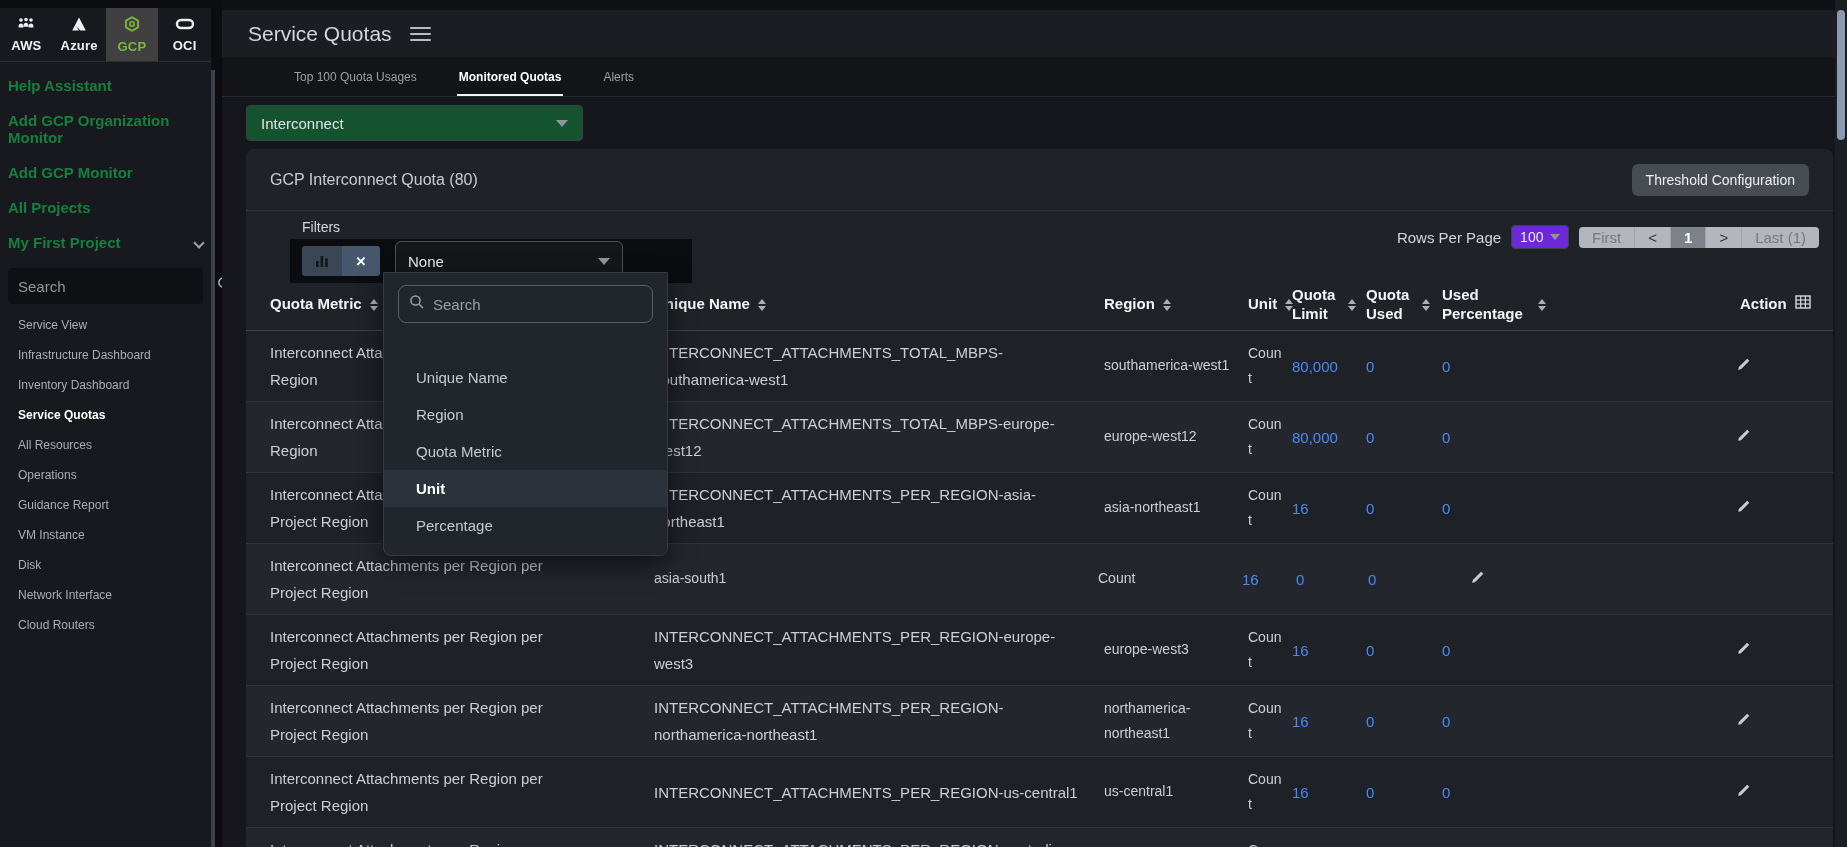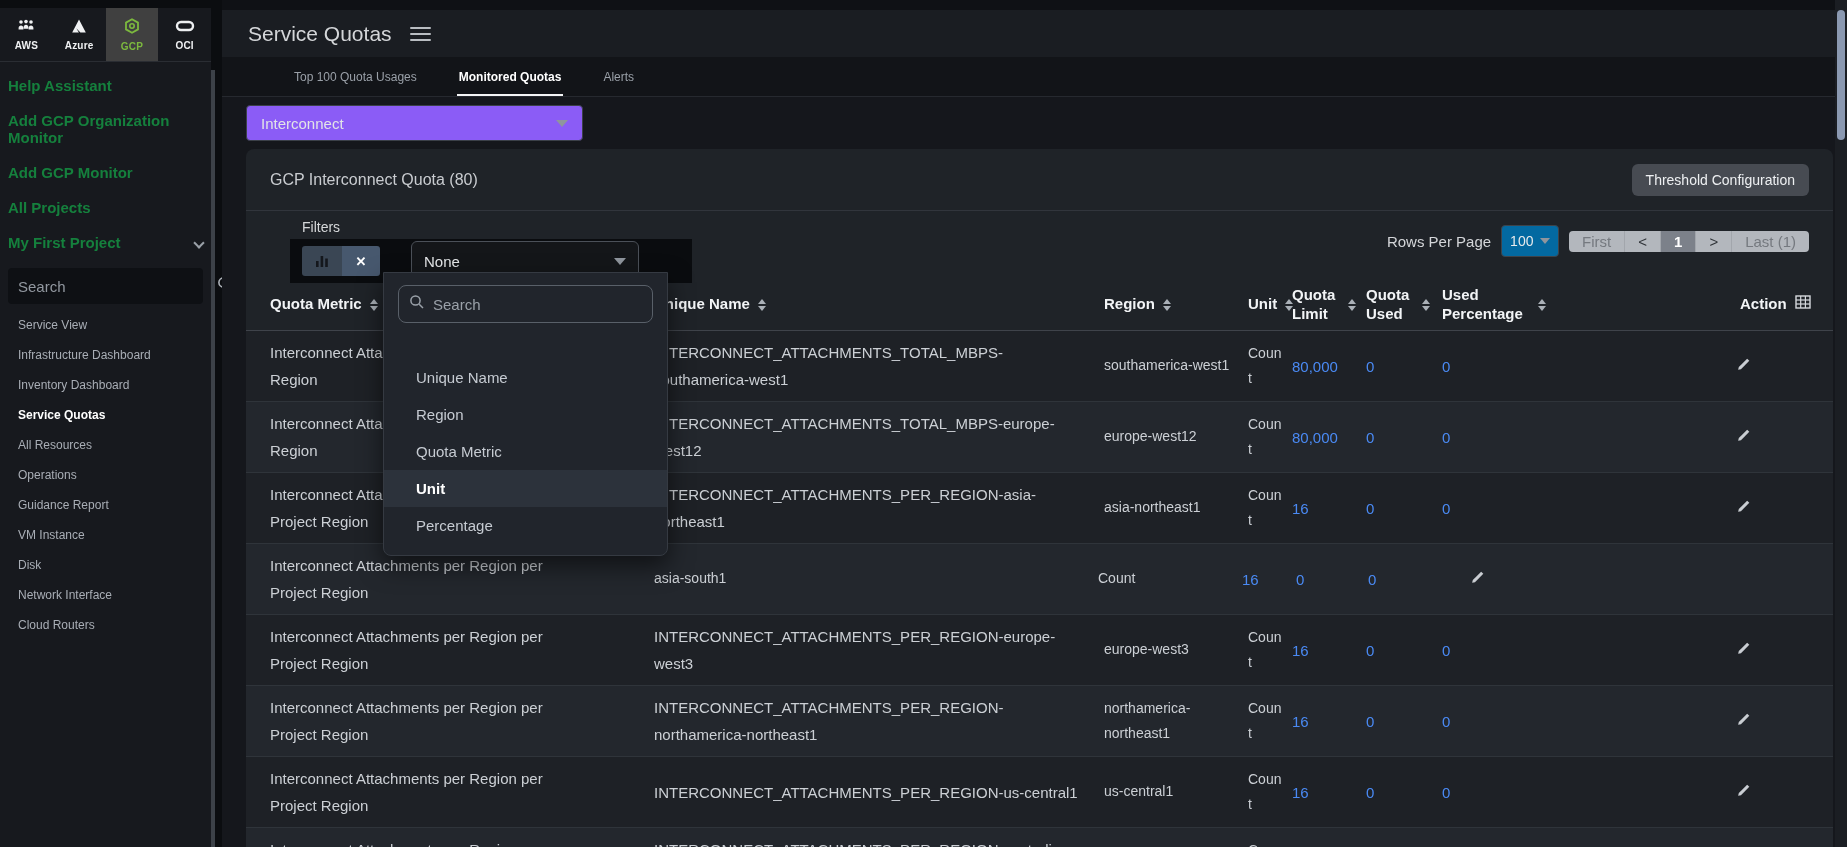--- a/index.html
+++ b/index.html
@@ -4,21 +4,21 @@
 <style>
   * { margin:0; padding:0; box-sizing:border-box; }
   body { background:#000; font-family:"Liberation Sans", sans-serif; }
   #app { position:relative; width:1847px; height:847px; background:#0b0d10; overflow:hidden; }
 
   
   .sidebar { position:absolute; left:0; top:8px; width:211px; height:839px; background:#17191e; }
   .sb-scrollbar { position:absolute; left:211px; top:70px; width:4px; height:777px; background:#3c4148; }
   .providers { display:flex; height:54px; border-bottom:1px solid #2a2d33; }
   .provider { flex:1; display:flex; flex-direction:column; align-items:center; justify-content:center; gap:3px; cursor:pointer; }
-  .provider .plabel { font-size:10px; font-weight:700; color:#f0f1f3; letter-spacing:.2px; }
+  .provider .plabel { font-size:13px; font-weight:700; color:#f0f1f3; letter-spacing:.2px; }
   .provider.active { background:#404040; }
   .provider.active .plabel { color:#7cb93e; }
   .menu { padding-top:6px; }
   .menu-item { display:flex; align-items:center; justify-content:space-between; padding:9px 4px 9px 8px; font-size:15px; font-weight:700; color:#15803d; cursor:pointer; }
   .chev-down { width:8px; height:8px; border-right:2px solid #9aa0a8; border-bottom:2px solid #9aa0a8; transform:rotate(45deg); margin-right:4px; }
   .sb-search { margin:8px 8px 6px 8px; height:36px; background:#0e1014; border-radius:4px; display:flex; align-items:center; padding:0 10px; }
   .sb-search input { flex:1; background:transparent; border:none; outline:none; color:#c9ccd1; font-size:15px; font-family:inherit; }
   .sb-search input::placeholder { color:#9298a0; }
   .submenu .sub-item { padding:8px 8px 8px 18px; font-size:12px; color:#a9aeb6; cursor:pointer; }
   .submenu .sub-item.active { color:#ffffff; font-weight:700; }
@@ -28,41 +28,41 @@
   .main-top { height:10px; background:#0f1115; }
   .main-header { height:47px; background:#1a1d22; display:flex; align-items:center; padding-left:26px; gap:18px; }
   .main-title { font-size:21px; color:#d4d6d9; }
   .hamburger { display:flex; flex-direction:column; gap:4px; cursor:pointer; }
   .hamburger span { width:21px; height:2px; background:#b9bdc2; border-radius:1px; }
   .tabbar { height:40px; background:#121418; border-bottom:1px solid #26292f; display:flex; align-items:stretch; padding-left:72px; gap:42px; }
   .tab { display:flex; align-items:center; font-size:12px; color:#9aa0a8; cursor:pointer; position:relative; }
   .tab.active { color:#ffffff; font-weight:700; }
   .tab.active::after { content:""; position:absolute; left:-2px; right:-2px; bottom:0; height:2px; background:#f4f5f6; }
 
-  .svc-select { margin:8px 0 0 24px; width:337px; height:36px; background:#8b5cf6; border:1px solid #3b4048; border-radius:4px; display:flex; align-items:center; justify-content:space-between; padding:0 14px; cursor:pointer; }
+  .svc-select { margin:8px 0 0 24px; width:337px; height:36px; background:#14532d; border:1px solid #3b4048; border-radius:4px; display:flex; align-items:center; justify-content:space-between; padding:0 14px; cursor:pointer; }
   .svc-select .sval { font-size:15px; color:#e2e4e7; }
   .caret { width:0; height:0; border-left:6px solid transparent; border-right:6px solid transparent; border-top:7px solid #8f959d; }
 
   .panel { position:relative; margin:8px 2px 0 24px; width:1587px; height:698px; background:#1f2328; border-radius:8px 8px 0 0; overflow:hidden; }
   .panel-head { height:62px; display:flex; align-items:center; justify-content:space-between; padding:0 24px; border-bottom:1px solid #31353c; }
   .panel-title { font-size:16px; color:#c9ccd0; }
   .threshold-btn { height:32px; padding:0 14px; background:#474b52; border:none; border-radius:6px; color:#eef0f2; font-size:14px; font-family:inherit; cursor:pointer; }
 
   .filters-bar { position:relative; height:68px; }
   .filters-label { position:absolute; left:56px; top:8px; font-size:14px; color:#d6d8da; }
   .filters-strip { position:absolute; left:44px; top:28px; width:402px; height:44px; background:#0a0c0f; display:flex; align-items:center; }
   .chip { display:flex; height:30px; margin-left:12px; border-radius:3px; overflow:hidden; cursor:pointer; }
   .chip-icn { width:40px; background:#3a4654; display:flex; align-items:center; justify-content:center; }
   .chip-x { width:38px; background:#47586e; display:flex; align-items:center; justify-content:center; color:#fff; font-weight:700; font-size:13px; }
-  .none-select { margin-left:31px; width:228px; height:40px; background:#141619; border:1px solid #4b5058; border-radius:6px; display:flex; align-items:center; justify-content:space-between; padding:0 12px; cursor:pointer; }
+  .none-select { margin-left:15px; width:228px; height:40px; background:#141619; border:1px solid #4b5058; border-radius:6px; display:flex; align-items:center; justify-content:space-between; padding:0 12px; cursor:pointer; }
   .none-select .sval { font-size:15px; color:#e6e8ea; }
 
-  .pager-zone { position:absolute; right:24px; top:14px; display:flex; align-items:center; gap:10px; }
+  .pager-zone { position:absolute; right:14px; top:14px; display:flex; align-items:center; gap:10px; }
   .rpp-label { font-size:15px; color:#d4d6d9; }
-  .rpp-select { width:58px; height:32px; background:#0369a1; border:1px solid #3e434a; border-radius:4px; display:flex; align-items:center; justify-content:space-between; padding:0 8px; cursor:pointer; }
+  .rpp-select { width:58px; height:24px; background:#6d28d9; border:1px solid #3e434a; border-radius:4px; display:flex; align-items:center; justify-content:space-between; padding:0 8px; cursor:pointer; }
   .rpp-select .sval { font-size:14px; color:#e8eaec; }
   .rpp-select .caret { border-left-width:5px; border-right-width:5px; border-top-width:6px; }
   .pager { display:flex; height:21px; background:#b3b7bd; border-radius:4px; overflow:hidden; align-items:stretch; }
   .pg { display:flex; align-items:center; padding:0 13px; font-size:15px; border-left:1px solid #a2a6ac; cursor:pointer; }
   .pg:first-child { border-left:none; }
   .pg.dis { color:#75797f; }
   .pg.nav { color:#2f3338; }
   .pg.cur { background:#7c818a; color:#fff; font-weight:700; }
 
   

